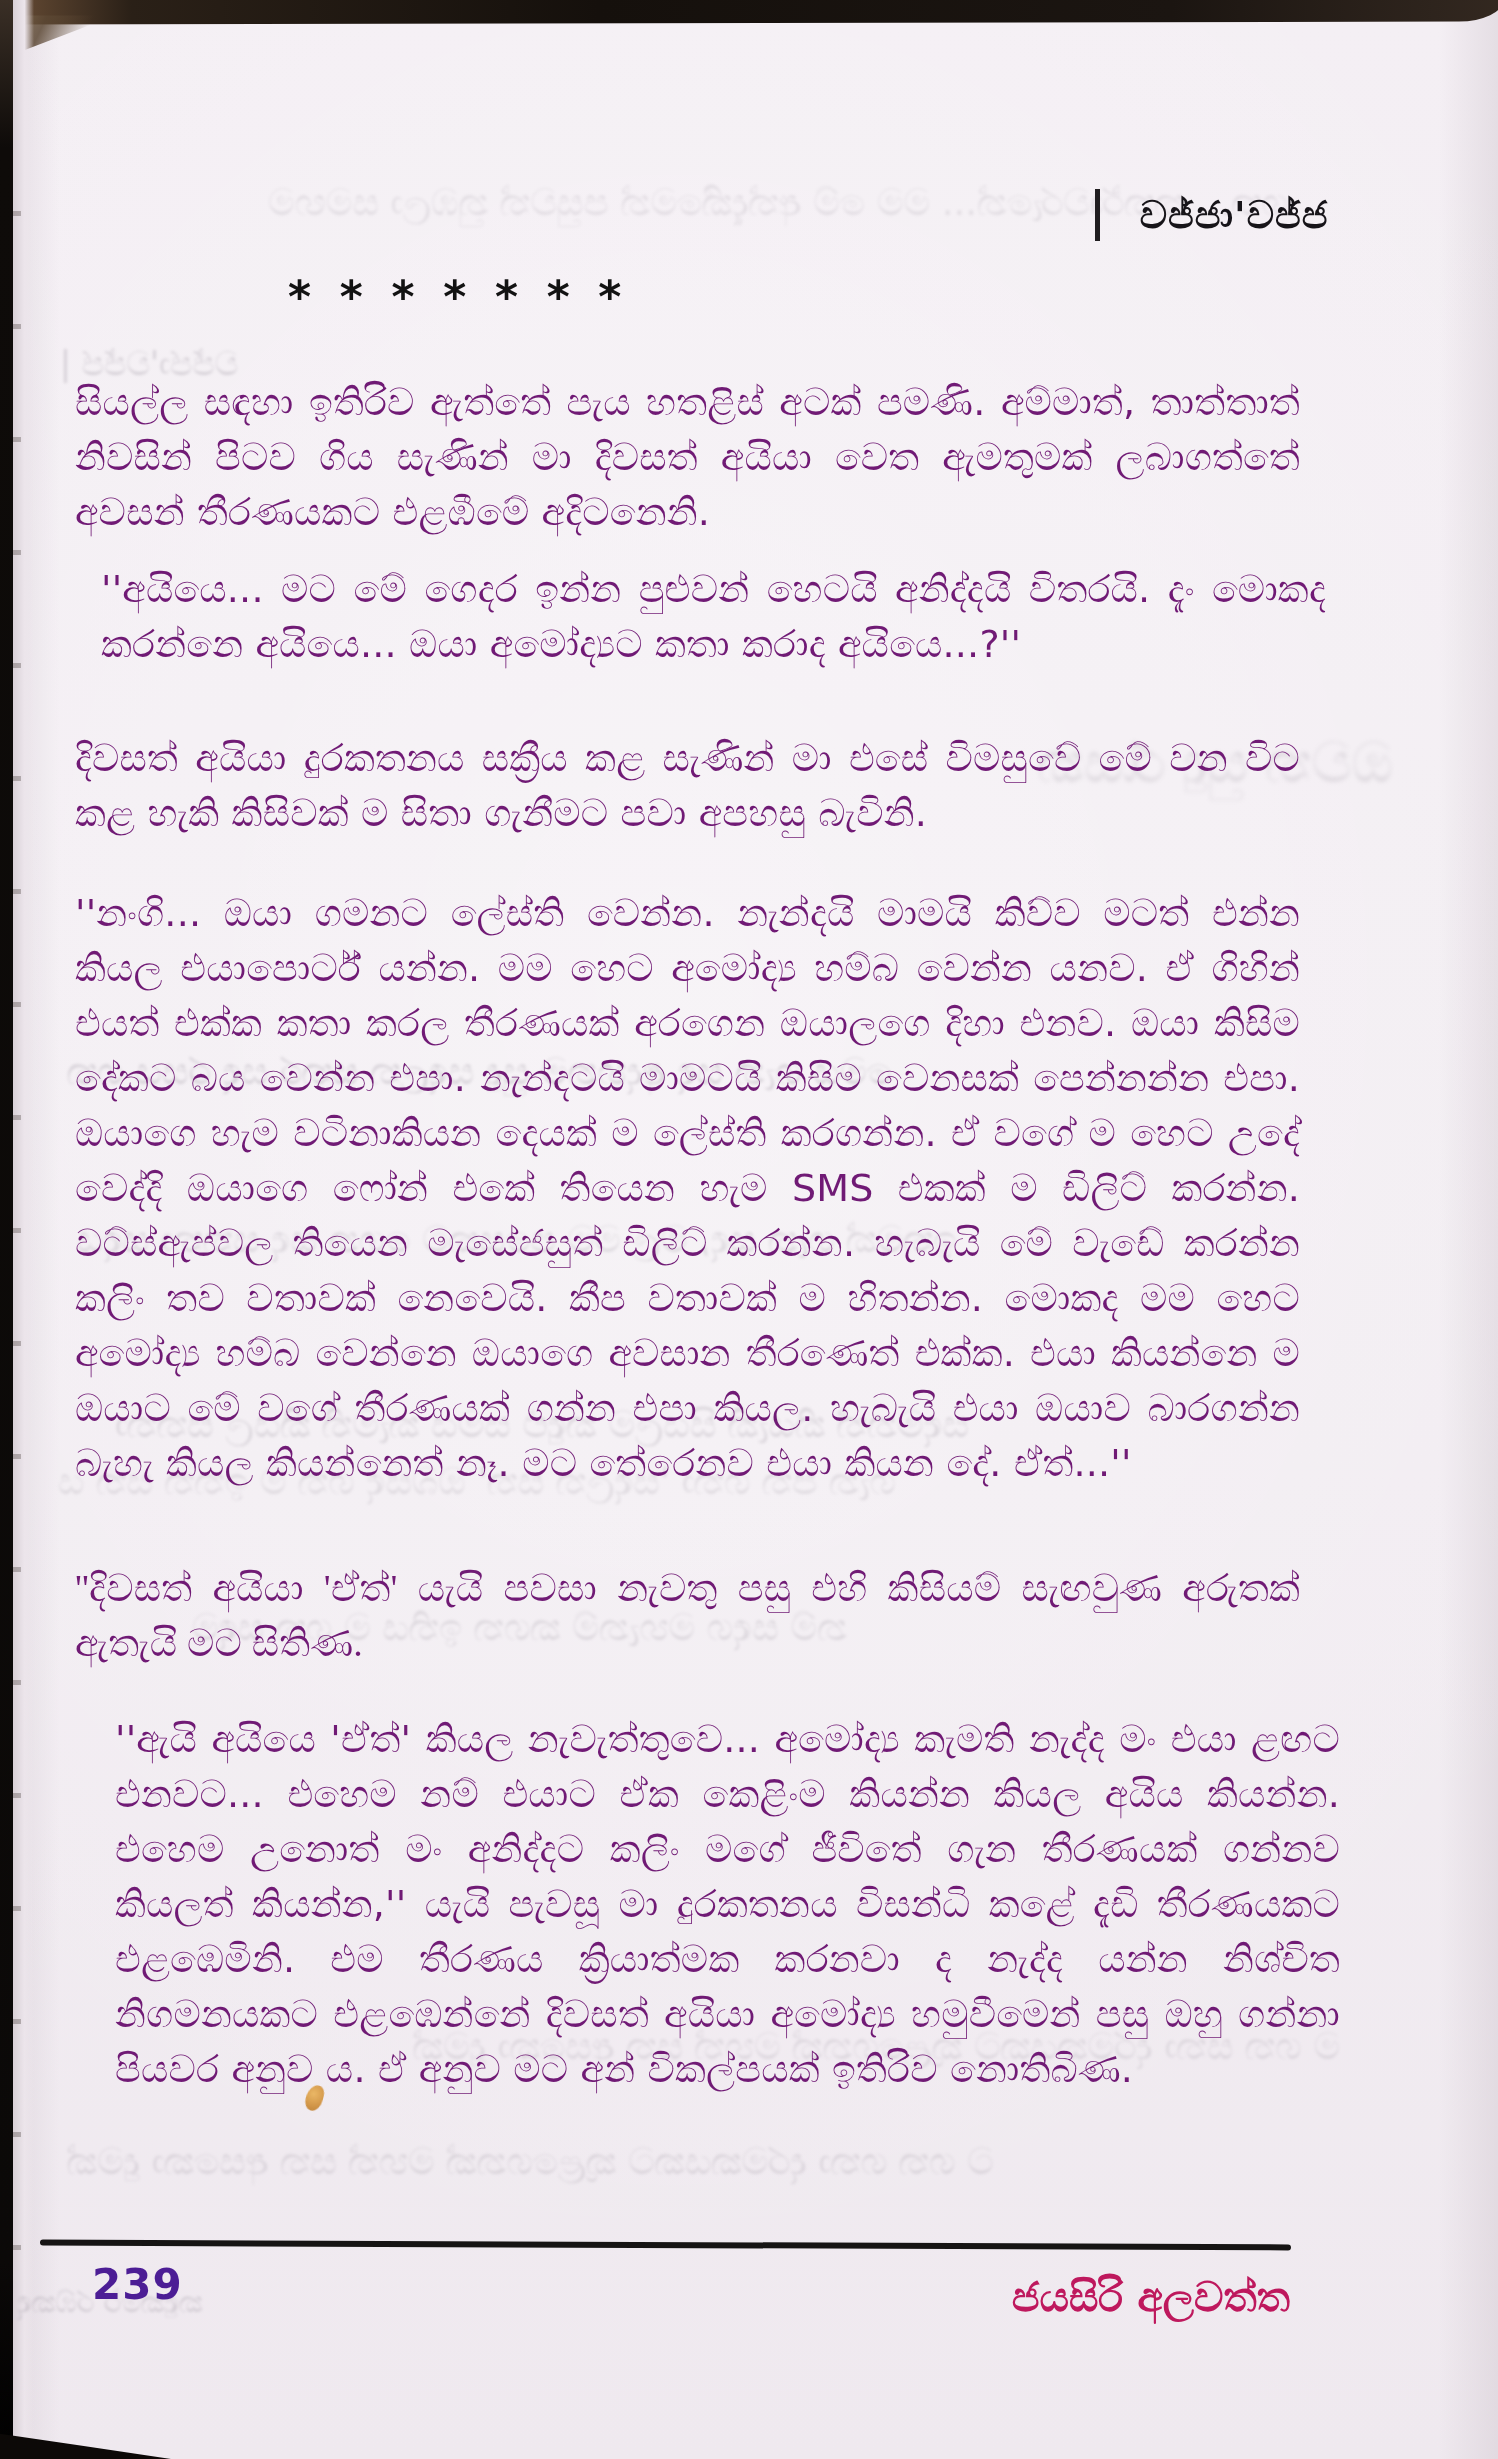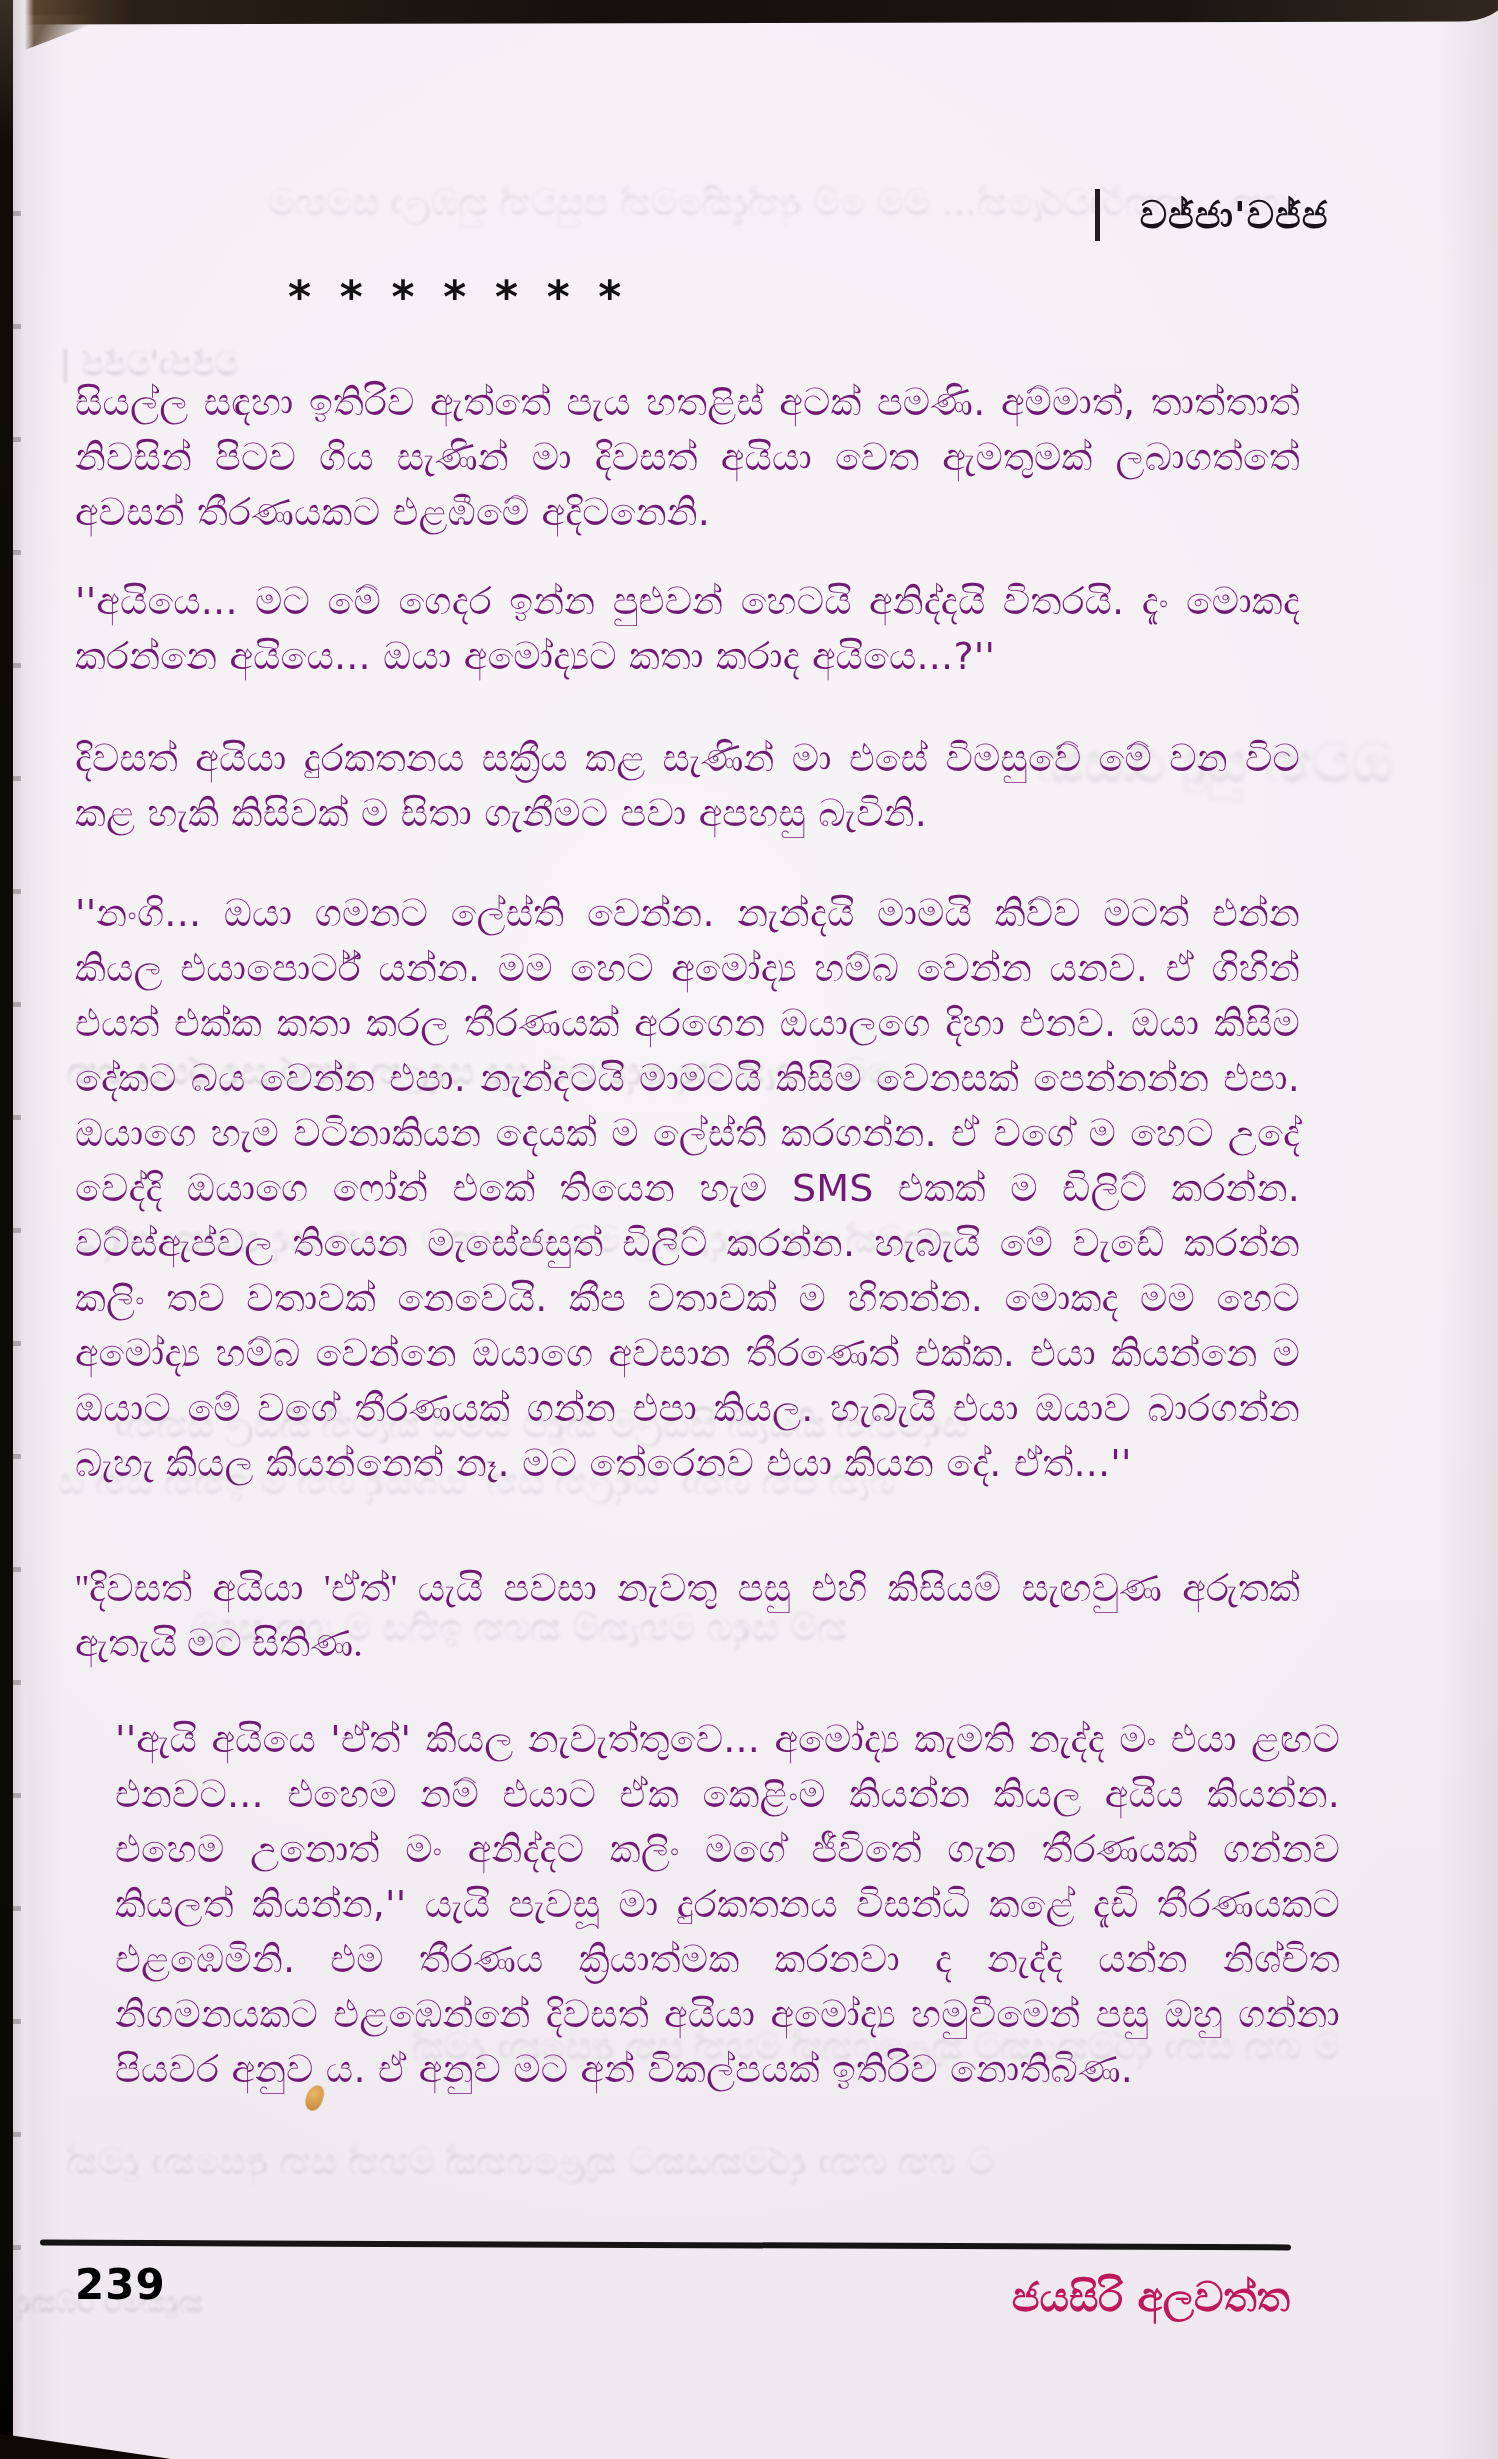--- a/index.html
+++ b/index.html
@@ -61,33 +61,33 @@
     font-size:44px;color:#121212;letter-spacing:3.8px;word-spacing:5.8px;white-space:nowrap;
     font-weight:bold;
   }
   
   .para{
     position:absolute;left:75px;width:1225px;
     font-size:38px;line-height:55px;color:#701a75;
     text-align:justify;letter-spacing:0.2px;
   }
   .p1{top:375px;}
-  .p2{top:574px;}
+  .p2{top:562px;margin-left:26px;}
   .p3{top:731px;}
   .p4{top:886px;}
   .p5{top:1561px;font-family:Liberation Serif, serif;}
   .p6{top:1712px;margin-left:40px;}
   
   .footer-rule{
     position:absolute;top:2242px;left:40px;width:1251px;height:5.8px;
     background:#161414;border-radius:3.8px;transform:rotate(0.22deg);
   }
   .page-number{
-    position:absolute;top:2260px;left:75px;
-    font-size:42px;font-weight:600;color:#000000;letter-spacing:1px;
+    position:absolute;top:2260px;left:92px;
+    font-size:42px;font-weight:600;color:#4c1d95;letter-spacing:1px;
   }
   .author{
     position:absolute;top:2273px;right:209px;
     font-size:41px;font-weight:bold;color:#be185d;white-space:nowrap;
   }
   
   .ghost{
     position:absolute;color:#8f8894;opacity:.28;filter:blur(1.5px);
     transform:scaleX(-1);white-space:nowrap;pointer-events:none;
     font-size:37px;

